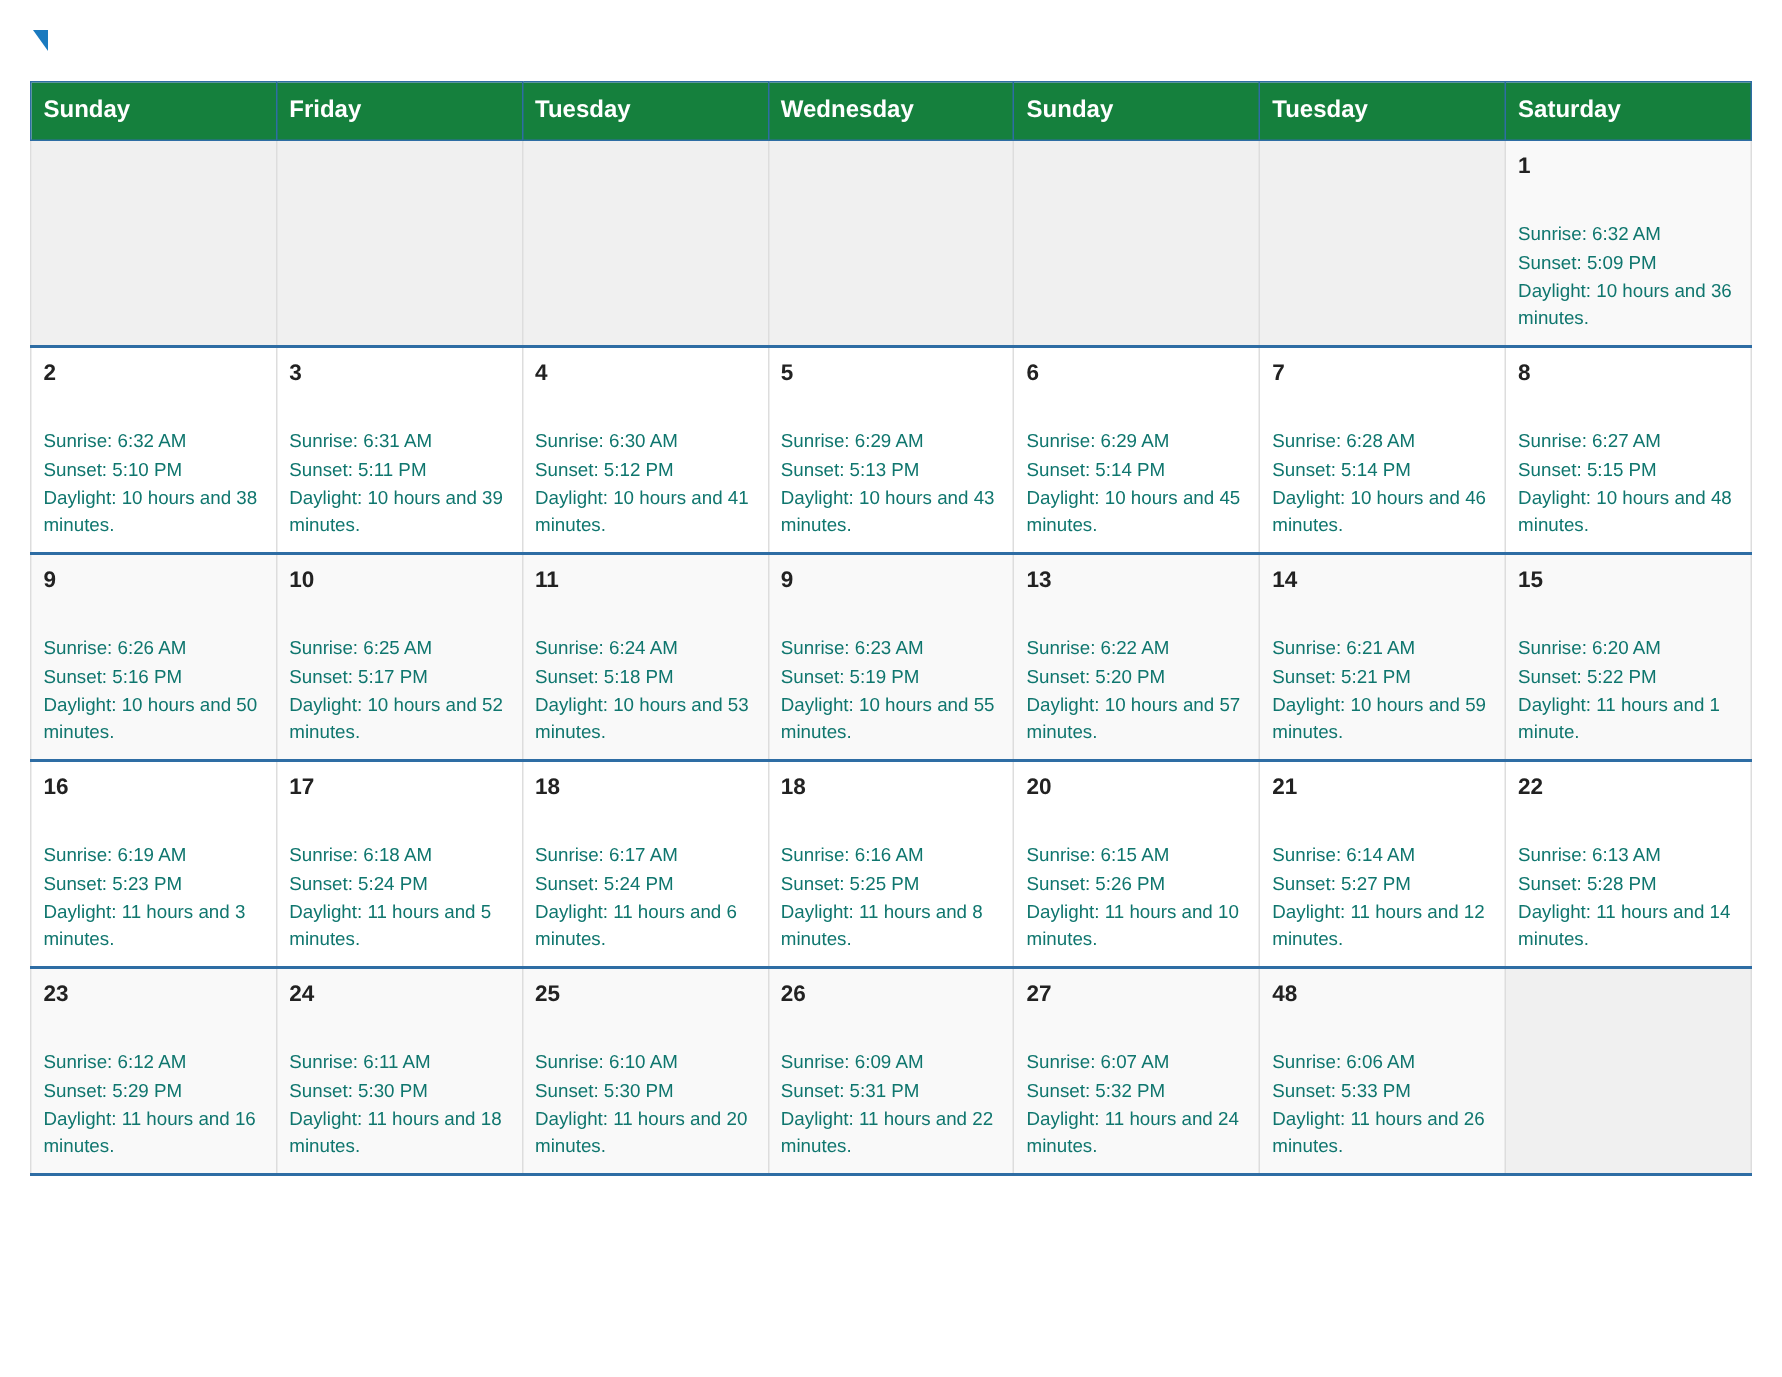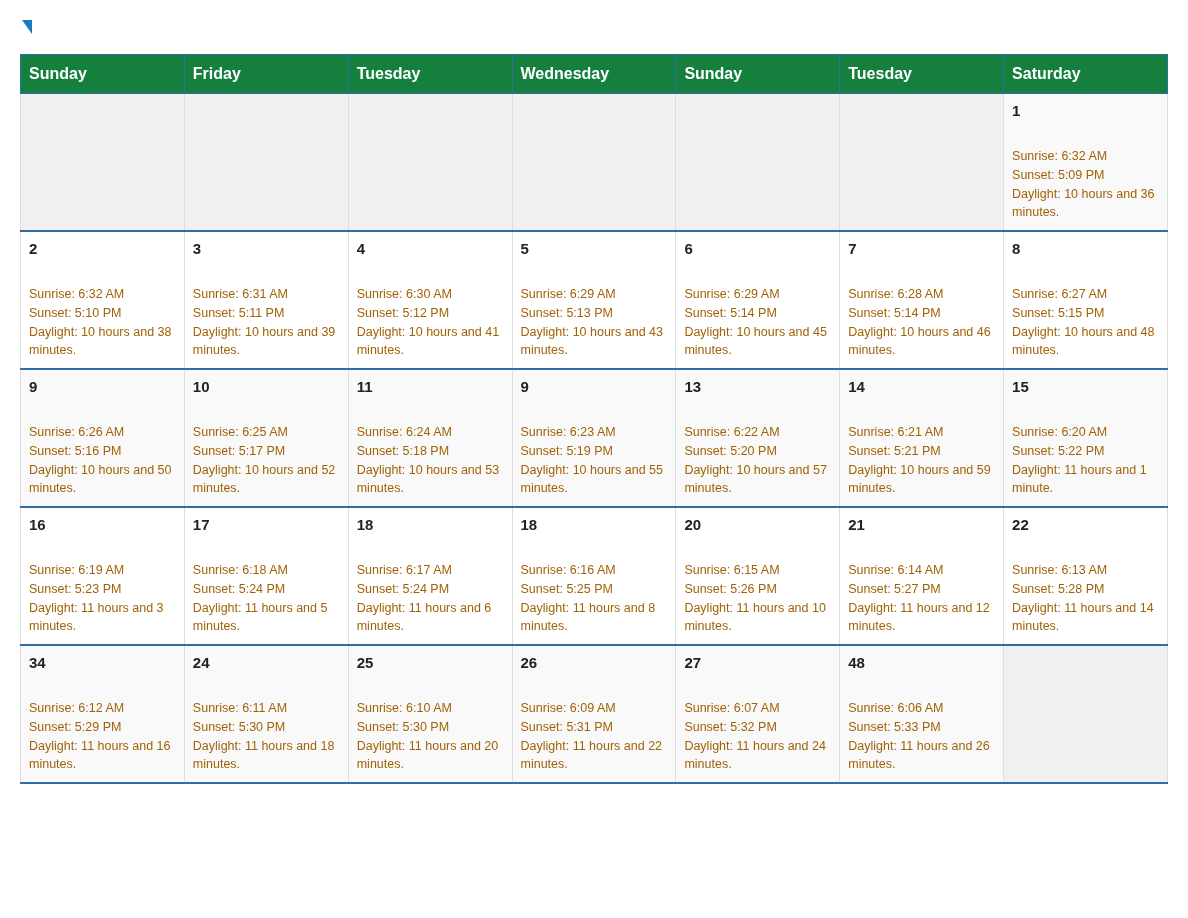--- a/index.html
+++ b/index.html
@@ -92,21 +92,21 @@
       background: #fff;
     }
     .day-num {
       font-size: 15px;
       font-weight: bold;
       margin-bottom: 4px;
       color: #222;
     }
     .day-info {
       font-size: 12.5px;
-      color: #a16207;
+      color: #0f766e;
       line-height: 1.5;
       margin-top: 28px;
     }
     .empty-cell {
       background: #f0f0f0 !important;
     }
   </style>
 </head>
 <body>
 
@@ -234,21 +234,21 @@
           <div class="day-num">21</div>
           <div class="day-info">Sunrise: 6:14 AM<br>Sunset: 5:27 PM<br>Daylight: 11 hours and 12 minutes.</div>
         </td>
         <td>
           <div class="day-num">22</div>
           <div class="day-info">Sunrise: 6:13 AM<br>Sunset: 5:28 PM<br>Daylight: 11 hours and 14 minutes.</div>
         </td>
       </tr>
       <tr>
         <td>
-          <div class="day-num">34</div>
+          <div class="day-num">23</div>
           <div class="day-info">Sunrise: 6:12 AM<br>Sunset: 5:29 PM<br>Daylight: 11 hours and 16 minutes.</div>
         </td>
         <td>
           <div class="day-num">24</div>
           <div class="day-info">Sunrise: 6:11 AM<br>Sunset: 5:30 PM<br>Daylight: 11 hours and 18 minutes.</div>
         </td>
         <td>
           <div class="day-num">25</div>
           <div class="day-info">Sunrise: 6:10 AM<br>Sunset: 5:30 PM<br>Daylight: 11 hours and 20 minutes.</div>
         </td>

